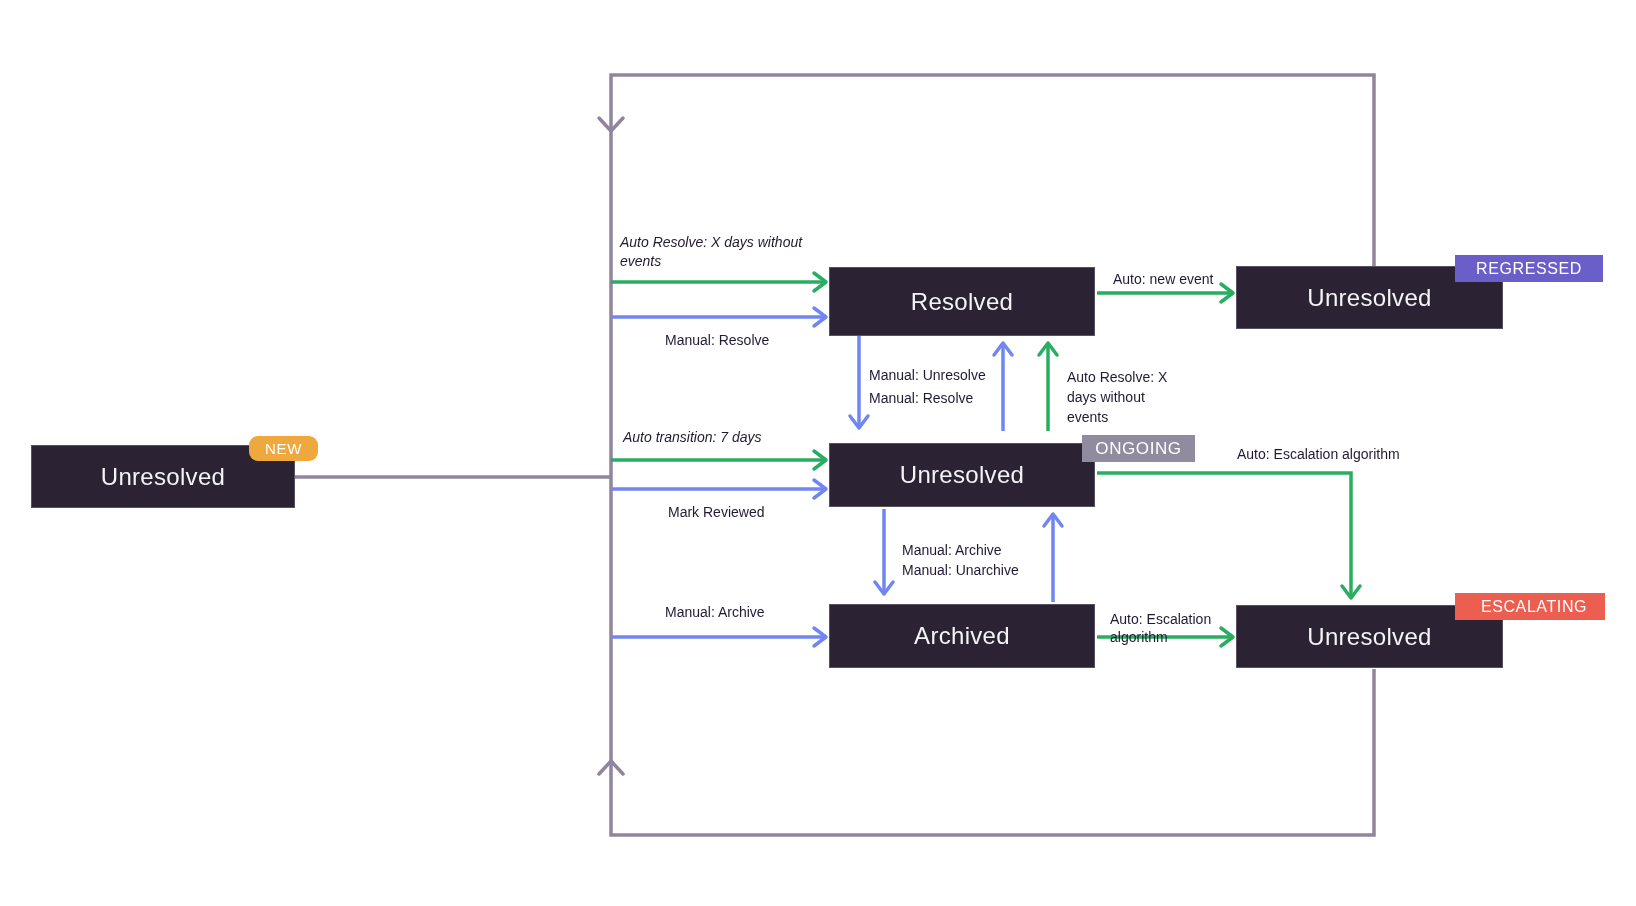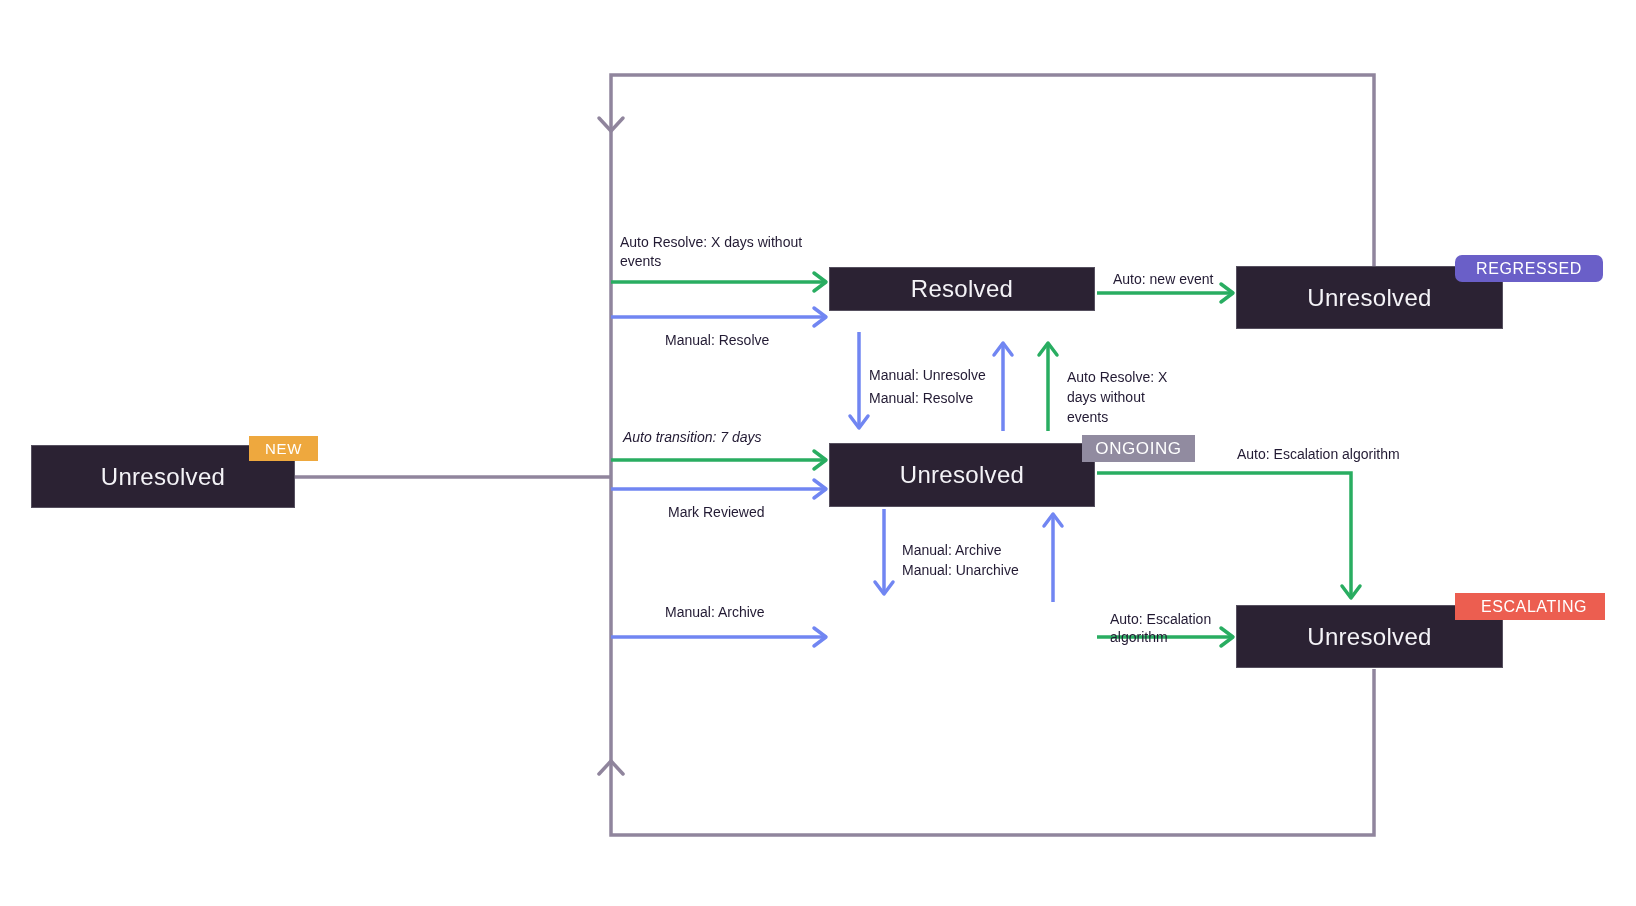--- a/index.html
+++ b/index.html
@@ -25,23 +25,23 @@
     font-size:24px;letter-spacing:0.3px;
     box-sizing:border-box;
   }
   .badge{
     position:absolute;z-index:3;
     color:var(--badge_text,#FFFFFF);
     display:flex;align-items:center;justify-content:center;
     font-weight:500;letter-spacing:0.6px;
     box-sizing:border-box;
   }
-  .badge-new{background:var(--badge_new,#EEA83E);}
+  .badge-new{background:var(--badge_new,#EEA83E);border-radius:9px;}
   .badge-ongoing{background:var(--badge_ongoing,#918BA0);}
-  .badge-regressed{background:var(--badge_regressed,#6A5FC8);border-radius:7px;}
+  .badge-regressed{background:var(--badge_regressed,#6A5FC8);}
   .badge-escalating{background:var(--badge_escalating,#EC5E50);}
   .edge-label{
     position:absolute;z-index:2;
     font-size:14px;font-weight:500;
     color:var(--label_text,#221A33);
     white-space:pre-line;line-height:19px;
   }
 </style>
 </head>
 <body>
@@ -91,39 +91,42 @@
     <path class="e-blue" d="M 884 509 V 592"></path>
     <polyline class="e-blue head" points="875,582 884,594 893,582"></polyline>
 
     <path class="e-blue" d="M 1053 602 V 516"></path>
     <polyline class="e-blue head" points="1044,526 1053,514 1062,526"></polyline>
   </svg>
 
   <div class="node" style="left:31px;top:445px;width:264px;height:63px;">
     <span>Unresolved</span>
   </div>
-  <div class="node" style="left:829px;top:267px;width:266px;height:44px;">
+  <div class="node" style="left:829px;top:267px;width:266px;height:69px;">
     <span>Resolved</span>
   </div>
   <div class="node" style="left:829px;top:443px;width:266px;height:64px;">
     <span>Unresolved</span>
+  </div>
+  <div class="node" style="left:829px;top:604px;width:266px;height:64px;">
+    <span>Archived</span>
   </div>
   <div class="node" style="left:1236px;top:266px;width:267px;height:63px;">
     <span>Unresolved</span>
   </div>
   <div class="node" style="left:1236px;top:605px;width:267px;height:63px;">
     <span>Unresolved</span>
   </div>
 
   <div class="badge badge-new" style="left:249px;top:436px;width:69px;height:25px;font-size:15px;">NEW</div>
   <div class="badge badge-ongoing" style="left:1049px;top:435px;width:113px;height:27px;font-size:17px;margin-left:33px;">ONGOING</div>
   <div class="badge badge-regressed" style="left:1455px;top:255px;width:148px;height:27px;font-size:16px;">REGRESSED</div>
   <div class="badge badge-escalating" style="left:1455px;top:593px;width:150px;height:27px;font-size:16px;padding-left:8px;">ESCALATING</div>
 
-  <div class="edge-label" style="left:620px;top:233px;">Auto Resolve: X days without
+  <div class="edge-label" style="left:620px;top:233px;font-style:italic;">Auto Resolve: X days without
 events</div>
   <div class="edge-label" style="left:665px;top:331px;">Manual: Resolve</div>
   <div class="edge-label" style="left:1113px;top:270px;">Auto: new event</div>
   <div class="edge-label" style="left:869px;top:364px;line-height:23px;">Manual: Unresolve
 Manual: Resolve</div>
   <div class="edge-label" style="left:1067px;top:367px;line-height:20px;">Auto Resolve: X
 days without
 events</div>
   <div class="edge-label" style="left:623px;top:428px;font-style:italic;">Auto transition: 7 days</div>
   <div class="edge-label" style="left:668px;top:503px;">Mark Reviewed</div>

